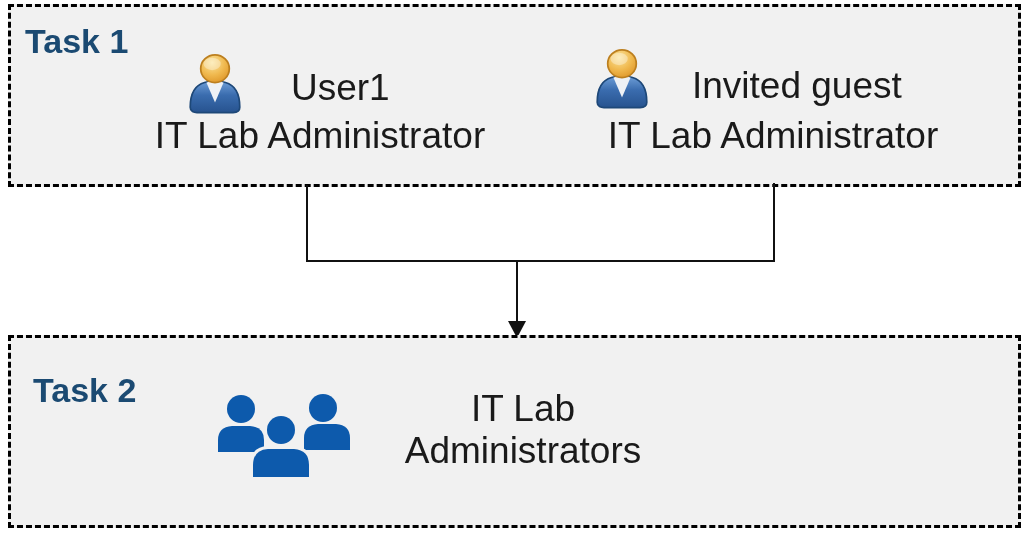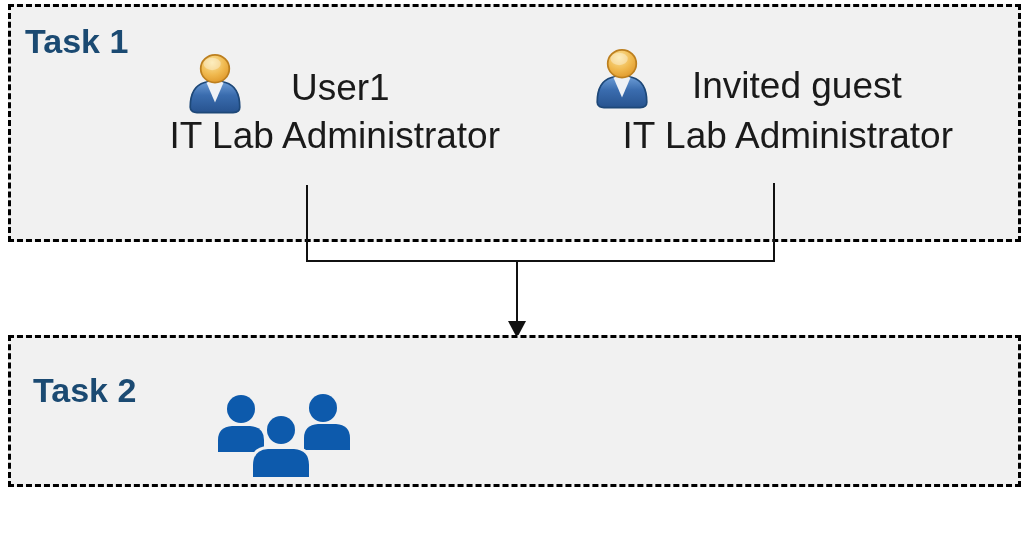--- a/index.html
+++ b/index.html
@@ -11,42 +11,42 @@
     color:#1a1a1a;
     overflow:hidden;
   }
   .task-box{
     position:absolute;
     left:8px;width:1013px;
     background:#f1f1f1;
     border:3px dashed #000;
     box-sizing:border-box;
   }
-  .task-box.t1{top:4px;height:238px;}
-  .task-box.t2{top:335px;height:152px;text-decoration:underline;}
+  .task-box.t1{top:4px;height:183px;}
+  .task-box.t2{top:335px;height:193px;text-decoration:underline;}
   .task-label{
     position:absolute;
     font-size:34px;
     font-weight:bold;
     color:#1b4a72;
     line-height:40px;
     white-space:nowrap;
   }
   .t1 .task-label{left:14px;top:14px;}
   .t2 .task-label{left:22px;top:32px;}
   .person-icon{position:absolute;width:58px;height:61px;}
   .person-name{
     position:absolute;
     font-size:37px;line-height:44px;
     white-space:nowrap;
     margin-left:24px;
   }
   .person-role{
     position:absolute;
-    width:360px;text-align:right;
+    width:360px;text-align:center;
     font-size:37px;line-height:44px;
     white-space:nowrap;
   }
   .p1 .person-icon{left:175px;top:46px;}
   .p1 .person-name{left:256px;top:59px;}
   .p1 .person-role{left:129px;top:107px;}
   .p2 .person-icon{left:582px;top:41px;}
   .p2 .person-name{left:657px;top:57px;text-align:right;}
   .p2 .person-role{left:582px;top:107px;}
   .group-icon{position:absolute;left:207px;top:56px;width:132px;height:85px;}
@@ -120,15 +120,19 @@
 
       <circle cx="105" cy="14" r="14" fill="#0d5aac"></circle>
       <path d="M86,56 L86,44 Q86,31 100,30 L118,30 Q132,31 132,44 L132,56 Z" fill="#0d5aac"></path>
 
       <g stroke="#f1f1f1" stroke-width="6" paint-order="stroke">
         <circle cx="63" cy="36" r="14" fill="#0d5aac"></circle>
         <path d="M35,83 L35,71 Q35,56 50,55 L76,55 Q91,56 91,71 L91,83 Z" fill="#0d5aac"></path>
       </g>
     </svg>
 
+    <div class="group-name">
+      <div>IT Lab</div>
+      <div>Administrators</div>
+    </div>
   </section>
 
 </div>
 
 </body></html>

